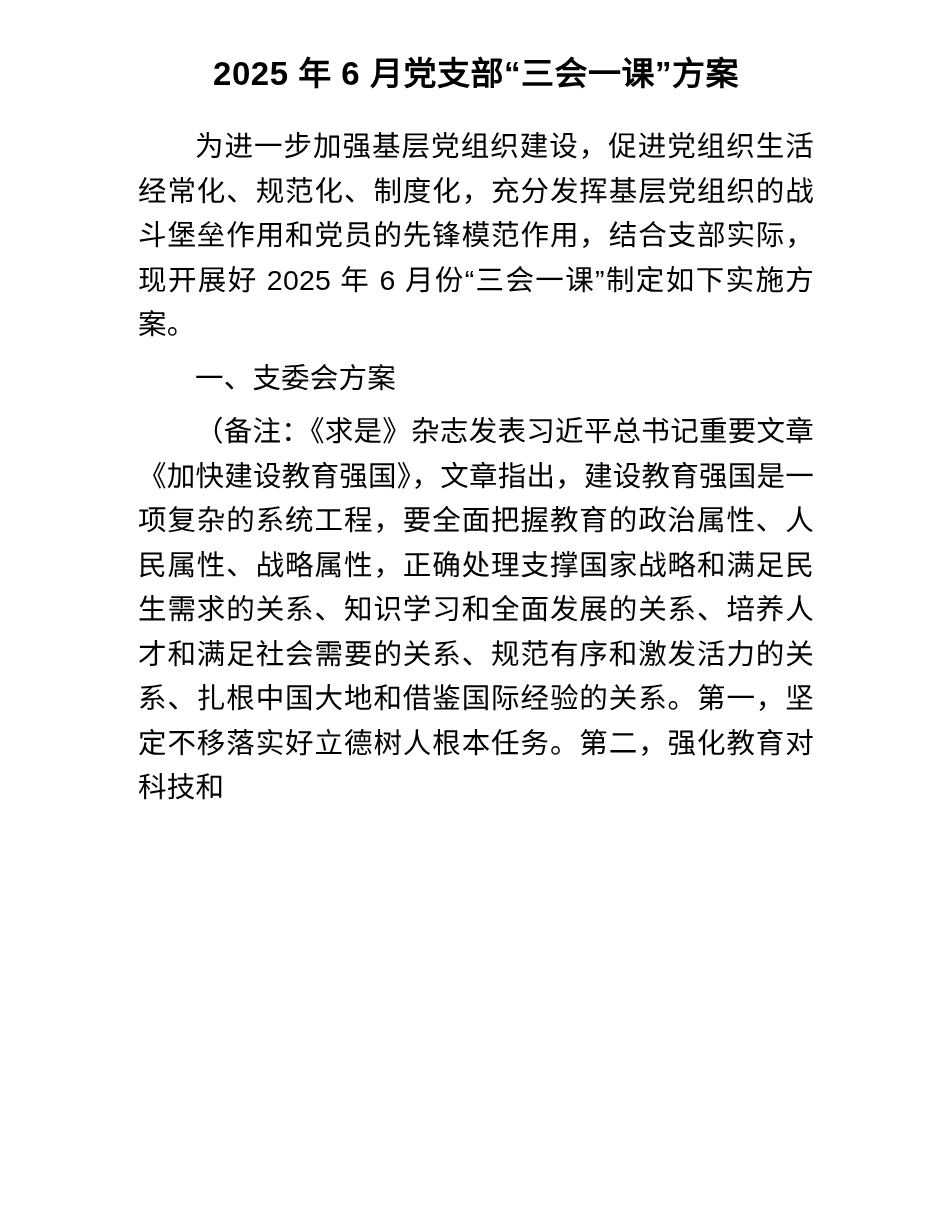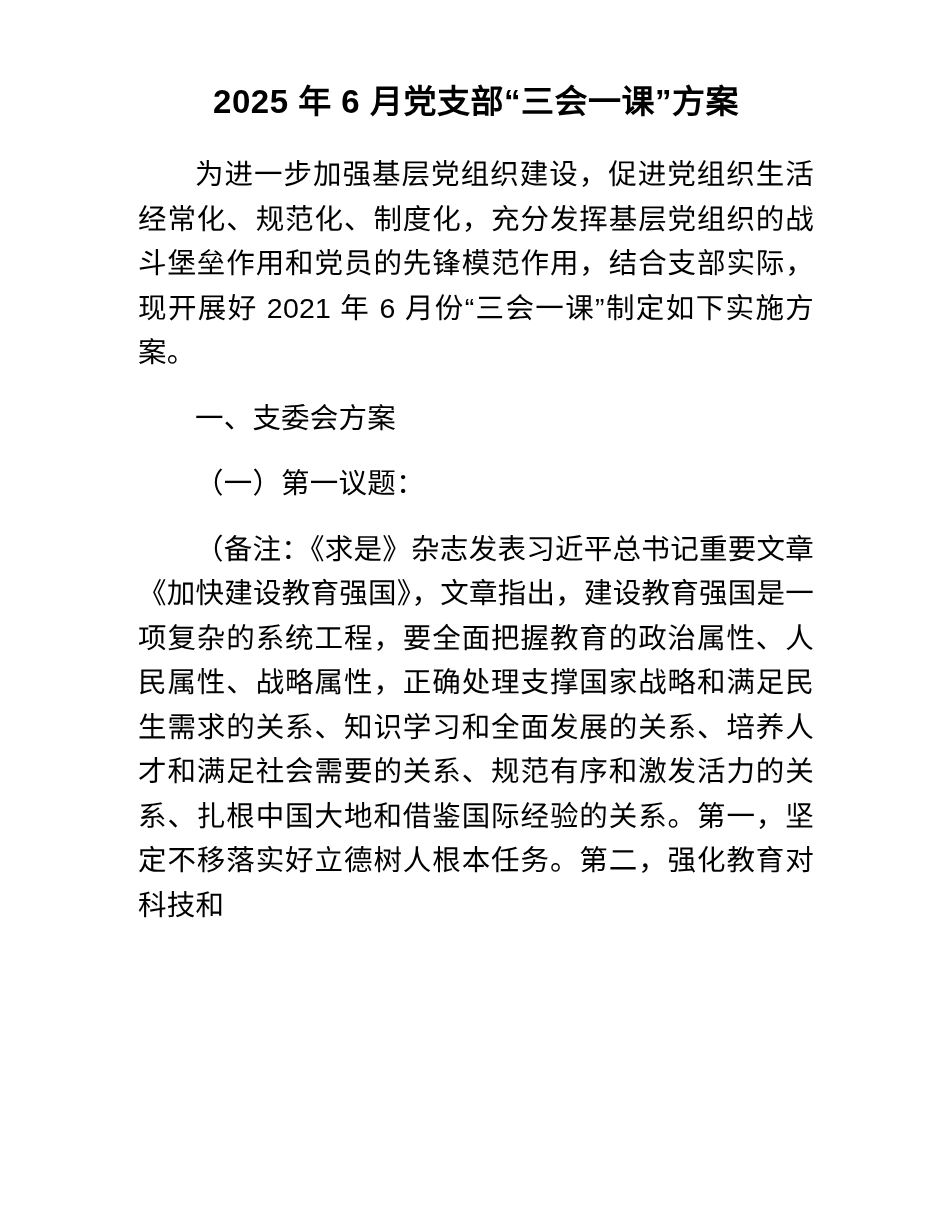--- a/index.html
+++ b/index.html
@@ -28,40 +28,40 @@
     width: 676px;
   }
 
   .doc-title {
     font-size: 33px;
     font-weight: 700;
     text-align: center;
     letter-spacing: 0.5px;
     line-height: 44px;
     margin: 0;
-    padding-top: 80px;
+    padding-top: 52px;
     padding-bottom: 0;
     white-space: nowrap;
   }
 
   .para {
     font-size: 28.5px;
     font-weight: 500;
     line-height: 44.5px;
     margin: 0;
     text-align: justify;
     text-justify: inter-ideograph;
     text-indent: 2em;
     letter-spacing: 0.2px;
     word-break: break-all;
   }
 
   
   .para.first-body { margin-top: 28px; }
-  .para.gap        { margin-top: 21px; }
+  .para.gap        { margin-top: 9px; }
 
   
   .para.clipped { }
 
   .clip-mask {
     position: absolute;
     left: 0;
     bottom: 0;
     width: 950px;
     height: 198px;
@@ -71,25 +71,24 @@
 </style>
 </head>
 <body>
 
 <div class="page">
 
   <div class="content">
 
     <h1 class="doc-title">2025 年 6 月党支部“三会一课”方案</h1>
 
-    <p class="para first-body">为进一步加强基层党组织建设，促进党组织生活经常化、规范化、制度化，充分发挥基层党组织的战斗堡垒作用和党员的先锋模范作用，结合支部实际，现开展好 2021 年 6 月份“三会一课”制定如下实施方案。</p>
+    <p class="para first-body">为进一步加强基层党组织建设，促进党组织生活经常化、规范化、制度化，充分发挥基层党组织的战斗堡垒作用和党员的先锋模范作用，结合支部实际，现开展好 2025 年 6 月份“三会一课”制定如下实施方案。</p>
 
     <p class="para gap">一、支委会方案</p>
 
-    <p class="para gap">（一）第一议题：</p>
 
 
     <p class="para gap clipped">（备注：《求是》杂志发表习近平总书记重要文章《加快建设教育强国》，文章指出，建设教育强国是一项复杂的系统工程，要全面把握教育的政治属性、人民属性、战略属性，正确处理支撑国家战略和满足民生需求的关系、知识学习和全面发展的关系、培养人才和满足社会需要的关系、规范有序和激发活力的关系、扎根中国大地和借鉴国际经验的关系。第一，坚定不移落实好立德树人根本任务。第二，强化教育对科技和</p>
 
   </div>
 
   <div class="clip-mask"></div>
 
 </div>
 

